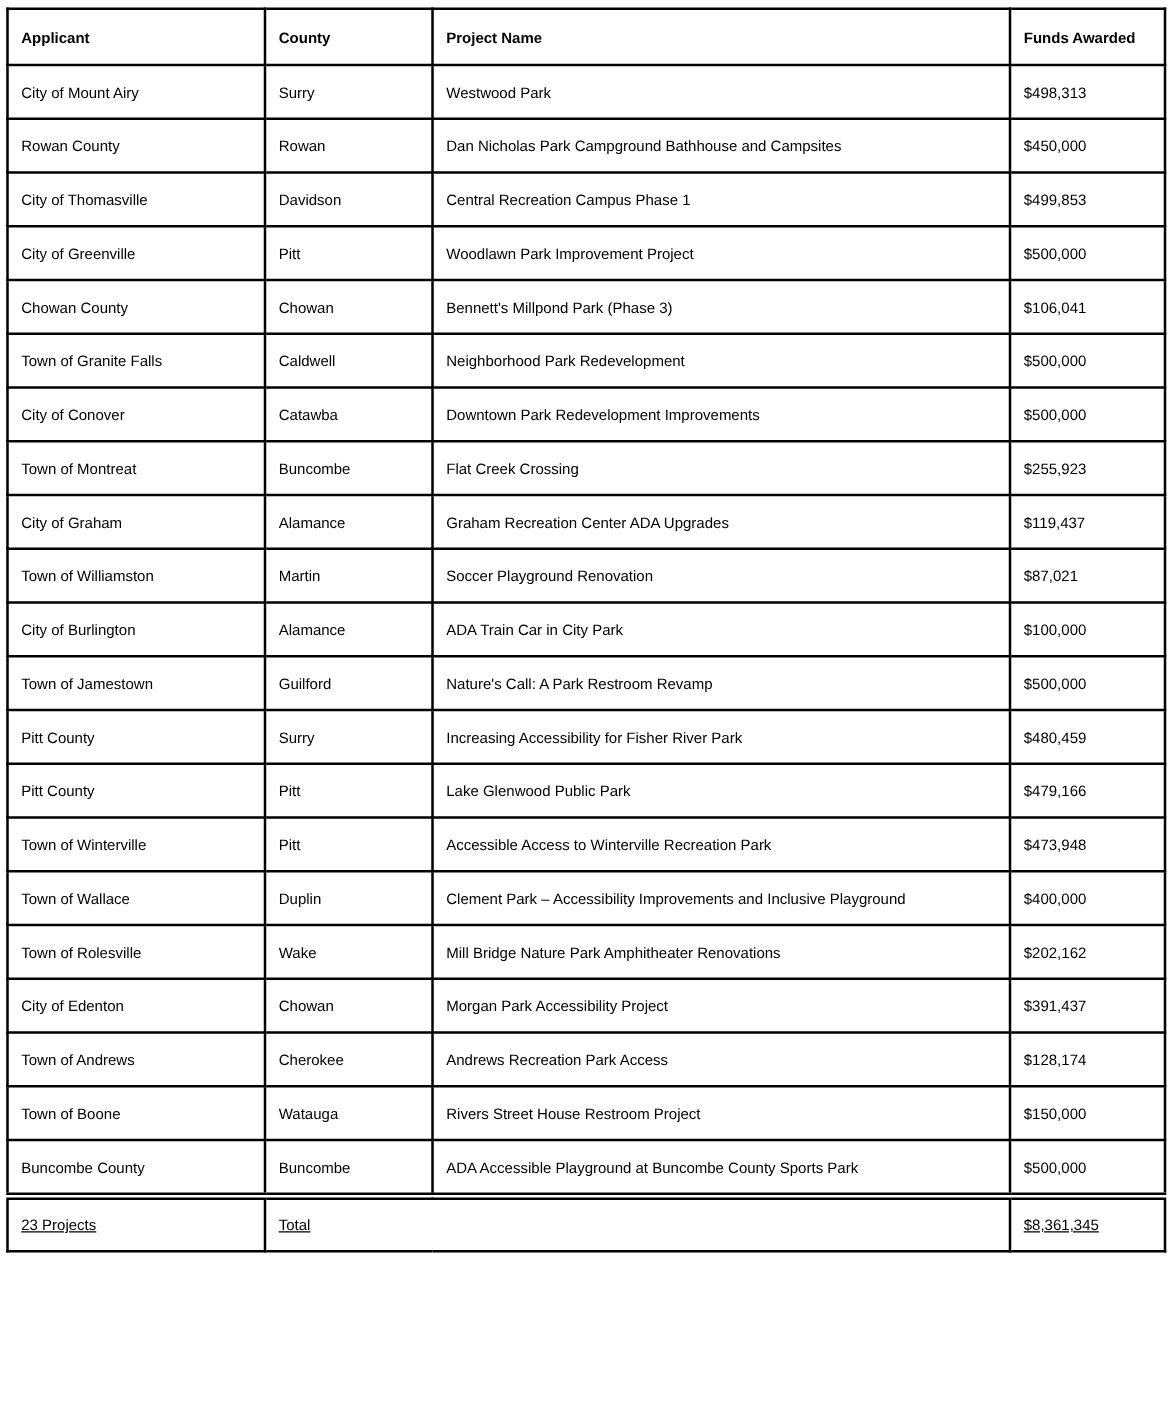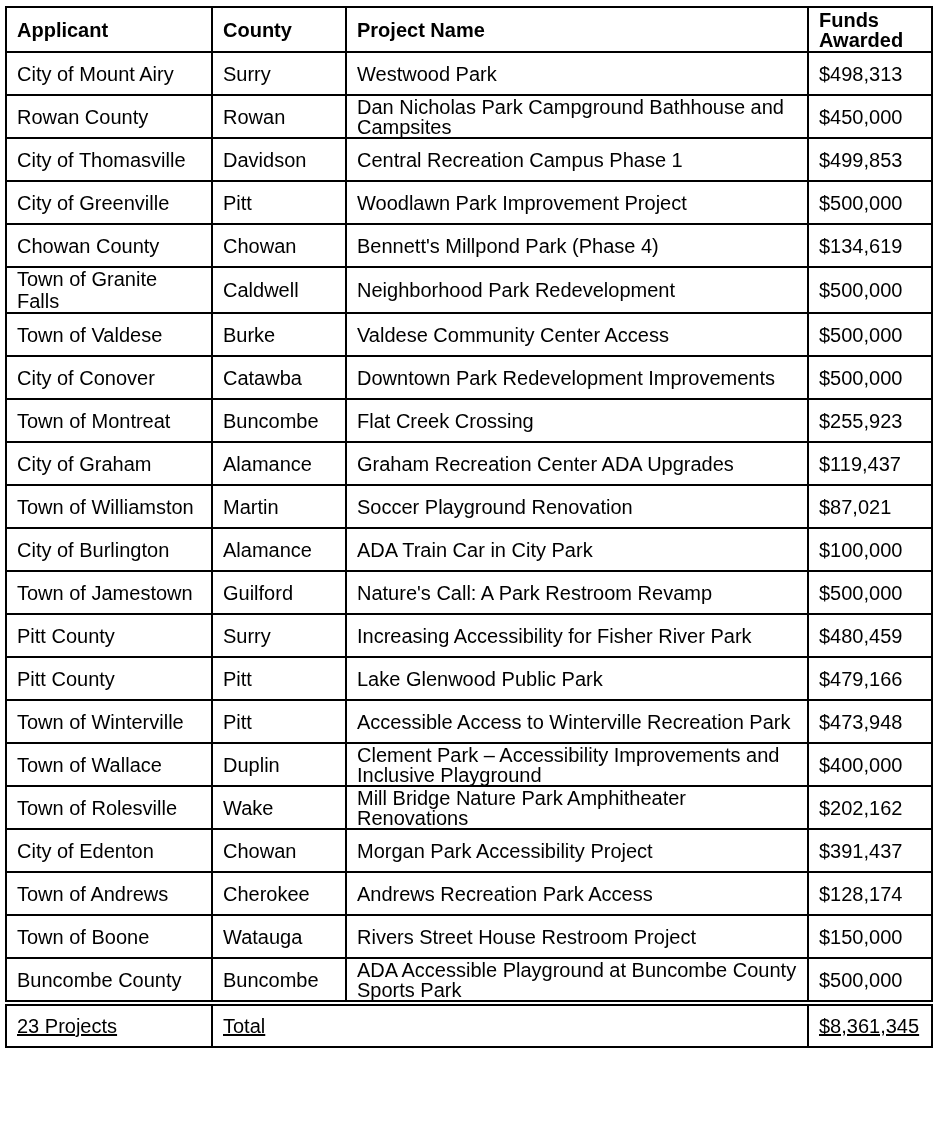--- a/index.html
+++ b/index.html
@@ -14,21 +14,21 @@
       font-family: "Liberation Sans", sans-serif;
       color: #000000;
     }
     table.grants {
       position: absolute;
       left: 5px;
       top: 6px;
       width: 926px;
       border-collapse: collapse;
       table-layout: fixed;
-      font-size: 20px;
+      font-size: 12px;
       line-height: 22px;
     }
     table.grants col.c1 { width: 206px; }
     table.grants col.c2 { width: 134px; }
     table.grants col.c3 { width: 462px; }
     table.grants col.c4 { width: 124px; }
     table.grants th, table.grants td {
       border: 2px solid #000000;
       padding: 0 10px;
       text-align: left;
@@ -93,33 +93,27 @@
       </tr>
       <tr>
         <td>City of Greenville</td>
         <td>Pitt</td>
         <td class="wrap">Woodlawn Park Improvement Project</td>
         <td>$500,000</td>
       </tr>
       <tr>
         <td>Chowan County</td>
         <td>Chowan</td>
-        <td class="wrap">Bennett's Millpond Park (Phase 4)</td>
-        <td>$134,619</td>
+        <td class="wrap">Bennett's Millpond Park (Phase 3)</td>
+        <td>$106,041</td>
       </tr>
       <tr>
         <td>Town of Granite Falls</td>
         <td>Caldwell</td>
         <td class="wrap">Neighborhood Park Redevelopment</td>
-        <td>$500,000</td>
-      </tr>
-      <tr>
-        <td>Town of Valdese</td>
-        <td>Burke</td>
-        <td class="wrap">Valdese Community Center Access</td>
         <td>$500,000</td>
       </tr>
       <tr>
         <td>City of Conover</td>
         <td>Catawba</td>
         <td class="wrap">Downtown Park Redevelopment Improvements</td>
         <td>$500,000</td>
       </tr>
       <tr>
         <td>Town of Montreat</td>

